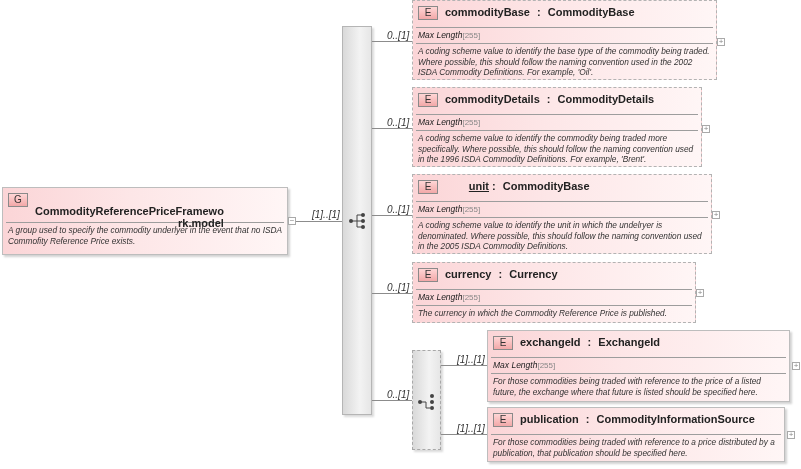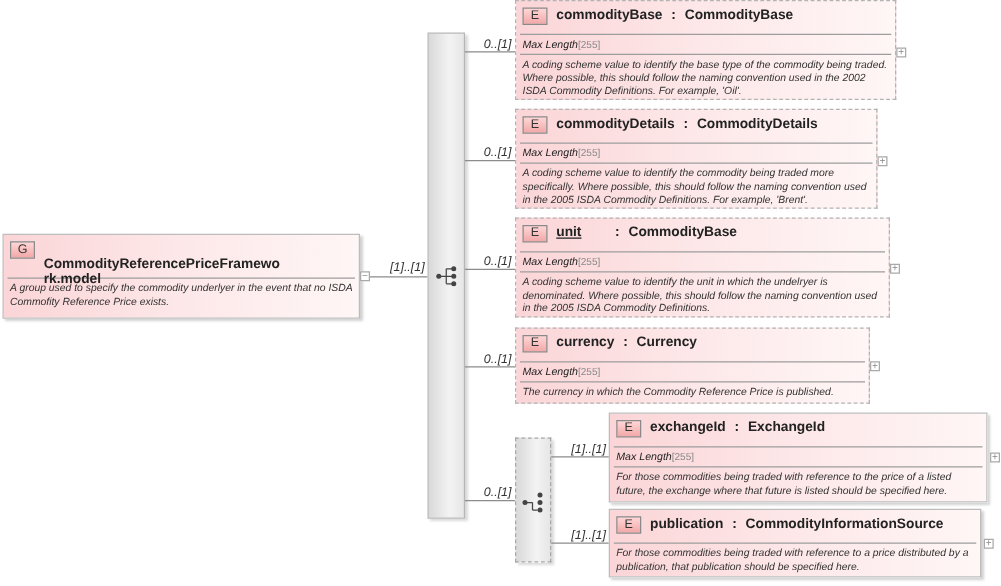--- a/index.html
+++ b/index.html
@@ -6,21 +6,21 @@
   body { width:801px; height:469px; background:#ffffff; position:relative; overflow:hidden;
          font-family:"Liberation Sans", sans-serif; color:#222; }
   .box { position:absolute; box-sizing:border-box;
          background:linear-gradient(to right, #fbd5d7 0%, #fde6e7 45%, #fff6f6 100%);
          border:1px solid #bdbdbd; box-shadow:2px 2px 2px rgba(0,0,0,0.18); }
   .box.dashed { border:1px dashed #b3b3b3; box-shadow:none; }
   .hdr { position:relative; height:26px; }
   .badge { position:absolute; left:5px; top:5px; width:20px; height:14px; box-sizing:border-box;
            border:1px solid #8a8a8a; background:linear-gradient(#ffd6d6,#f2a8a8);
            font-size:10px; line-height:12px; text-align:center; color:#333; }
-  .title { position:absolute; left:32px; top:5px; font-weight:bold; font-size:11px; color:#222; white-space:nowrap; }
+  .title { position:absolute; left:32px; top:5px; font-weight:bold; font-size:11px; color:#222; white-space:nowrap;text-align:right; }
   .sep { height:0; border-top:1px solid #9d9d9d; margin:0 3px 0 3px; }
   .prop { font-size:8.5px; font-style:italic; padding:2px 5px 1px 5px; height:12px; }
   .prop .v { font-style:normal; color:#888; margin-left:0; font-size:8px; }
   .doc { font-size:8.3px; font-style:italic; padding:2px 5px 3px 5px; line-height:10.5px; color:#333; }
   .plus { position:absolute; width:8px; height:8px; box-sizing:border-box; border:1px solid #a9a9a9; background:#fff;
           font-size:8px; line-height:6px; text-align:center; color:#888; }
   .line { position:absolute; background:#8c8c8c; }
   .card { position:absolute; font-size:10px; font-style:italic; color:#333; white-space:nowrap; }
   .seq { position:absolute; box-sizing:border-box; background:linear-gradient(to right,#d9d9d9,#f3f3f3 60%,#e6e6e6);
          border:1px solid #b5b5b5; box-shadow:2px 2px 2px rgba(0,0,0,0.15); }
@@ -84,21 +84,21 @@
     <span class="badge">E</span>
     <span class="title">
       <span>commodityDetails</span>
       <span style="margin:0 4px;">:</span>
       <span>CommodityDetails</span>
     </span>
   </div>
   <div class="sep"></div>
   <div class="prop"><span>Max Length</span><span class="v">[255]</span></div>
   <div class="sep"></div>
-  <div class="doc">A coding scheme value to identify the commodity being traded more specifically. Where possible, this should follow the naming convention used in the 2005 ISDA Commodity Definitions. For example, 'Brent'.</div>
+  <div class="doc">A coding scheme value to identify the commodity being traded more specifically. Where possible, this should follow the naming convention used in the 1996 ISDA Commodity Definitions. For example, 'Brent'.</div>
 </div>
 <div class="plus" style="left:702px;top:125px;">+</div>
 
 <div class="line" style="left:372px;top:215px;width:40px;height:1px;"></div>
 <div class="card" style="left:387px;top:204px;">0..[1]</div>
 <div class="box dashed" style="left:412px;top:174px;width:300px;height:80px;">
   <div class="hdr">
     <span class="badge">E</span>
     <span class="title">
       <span style="display:inline-block;width:44px;text-decoration:underline;">unit</span>

